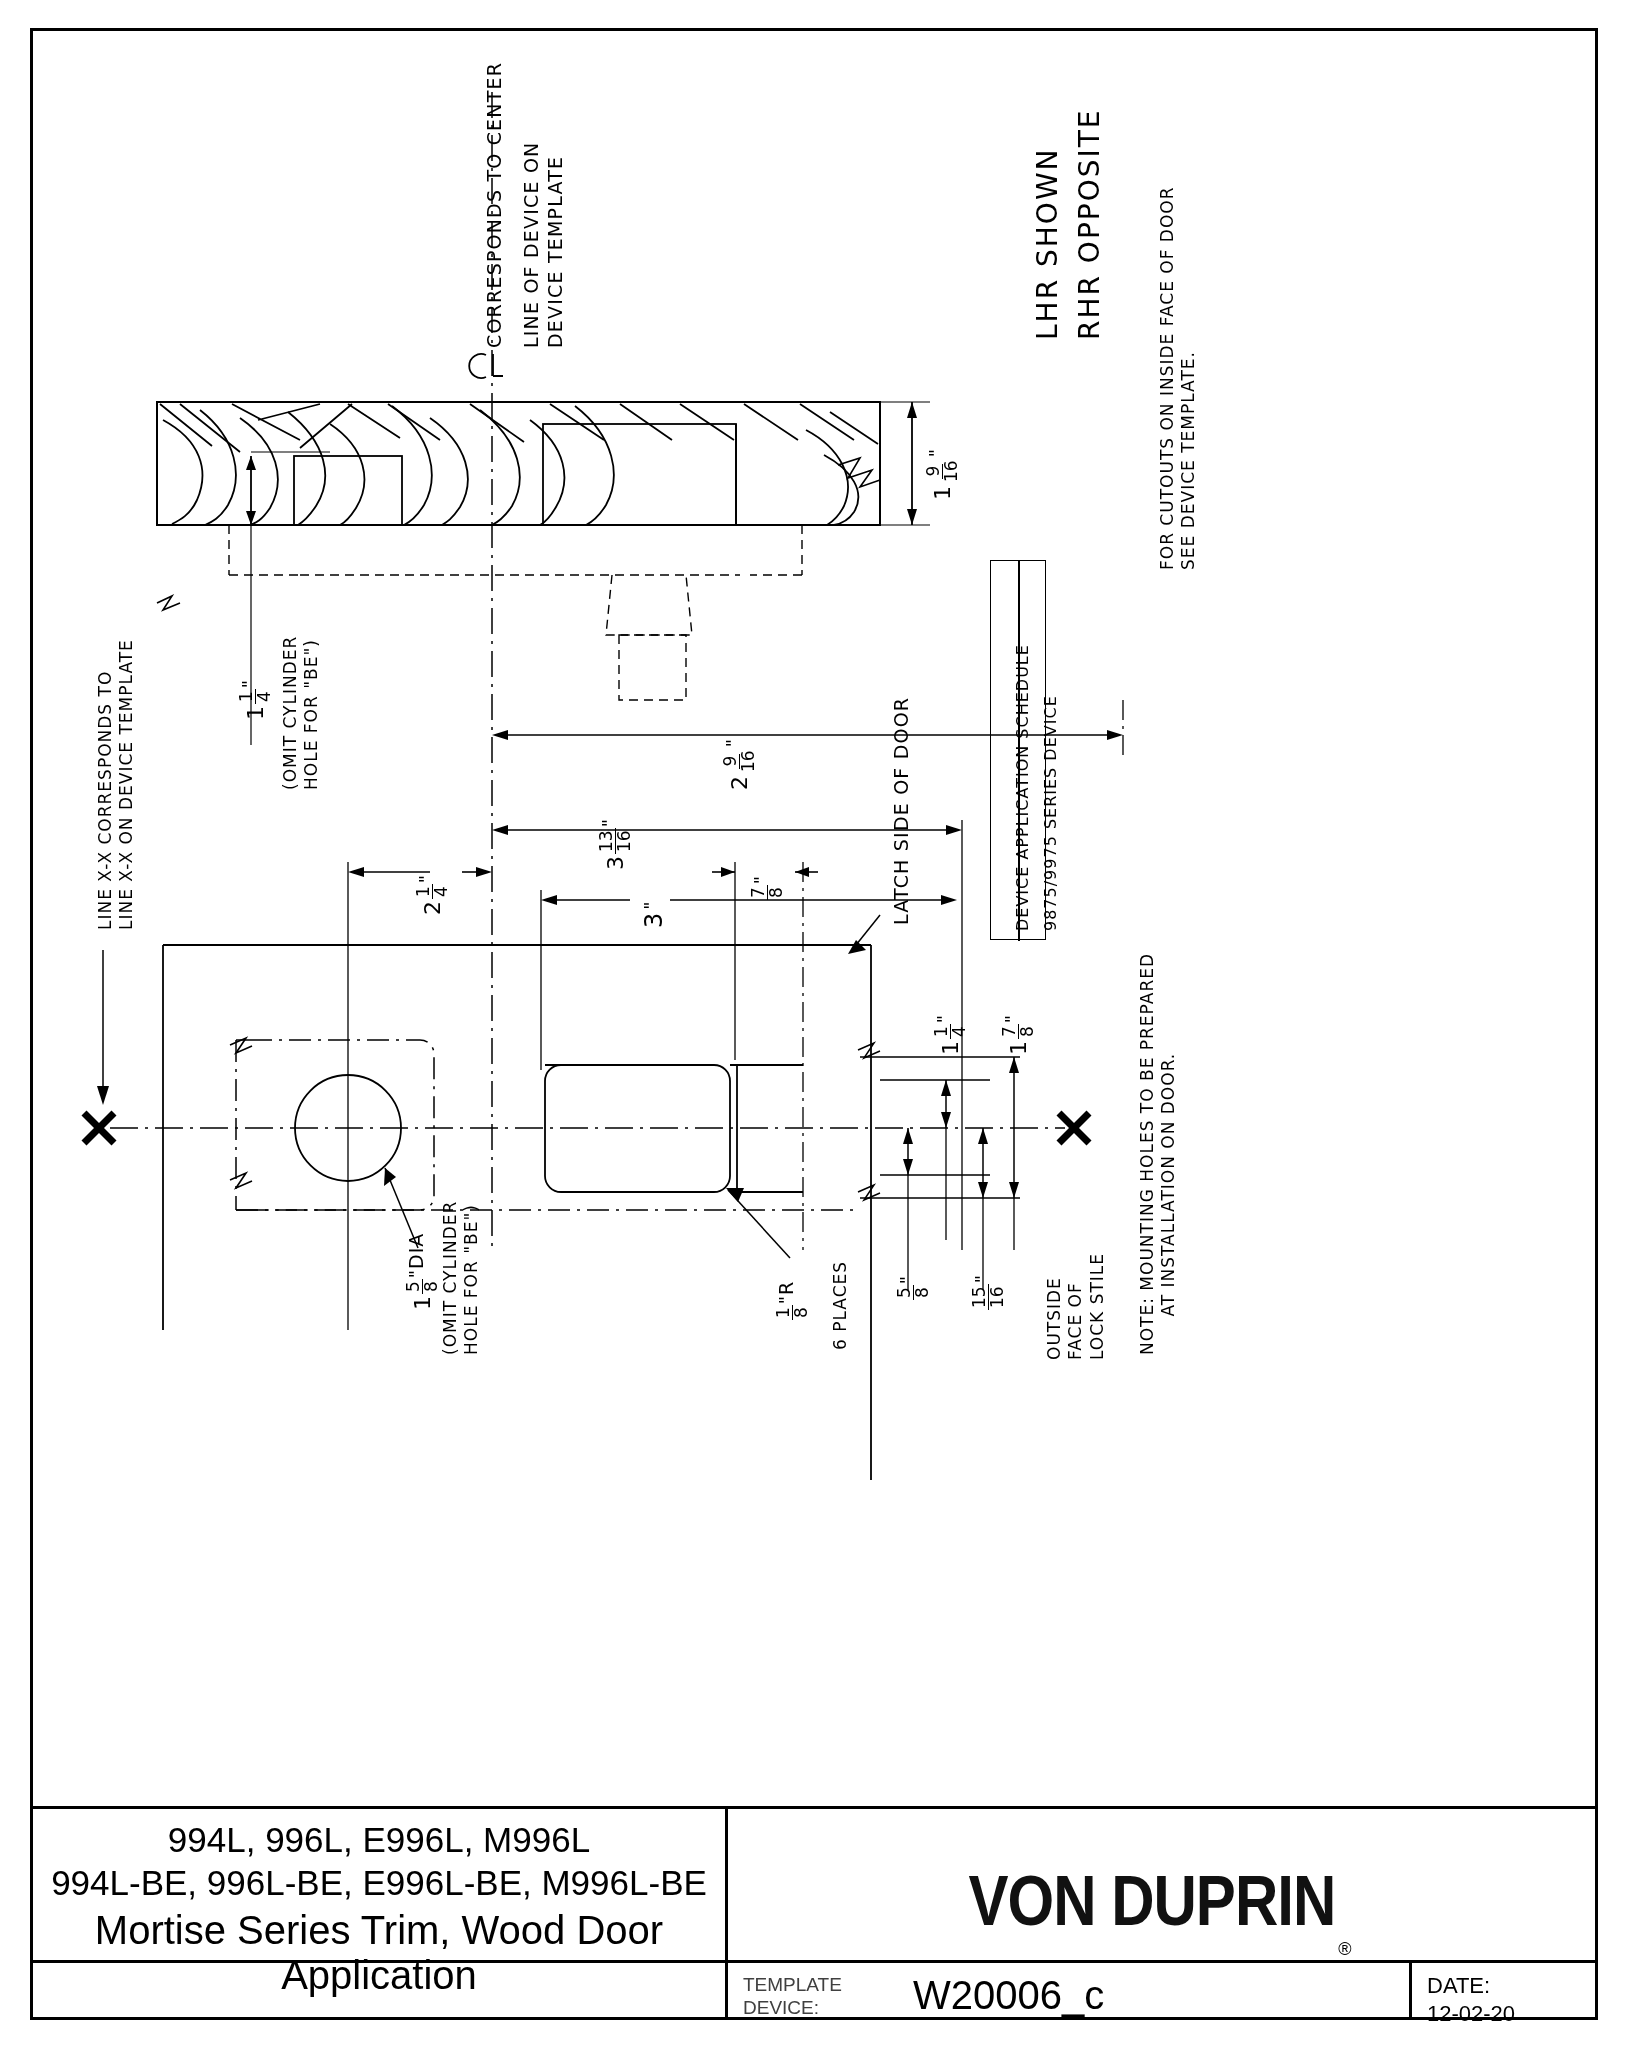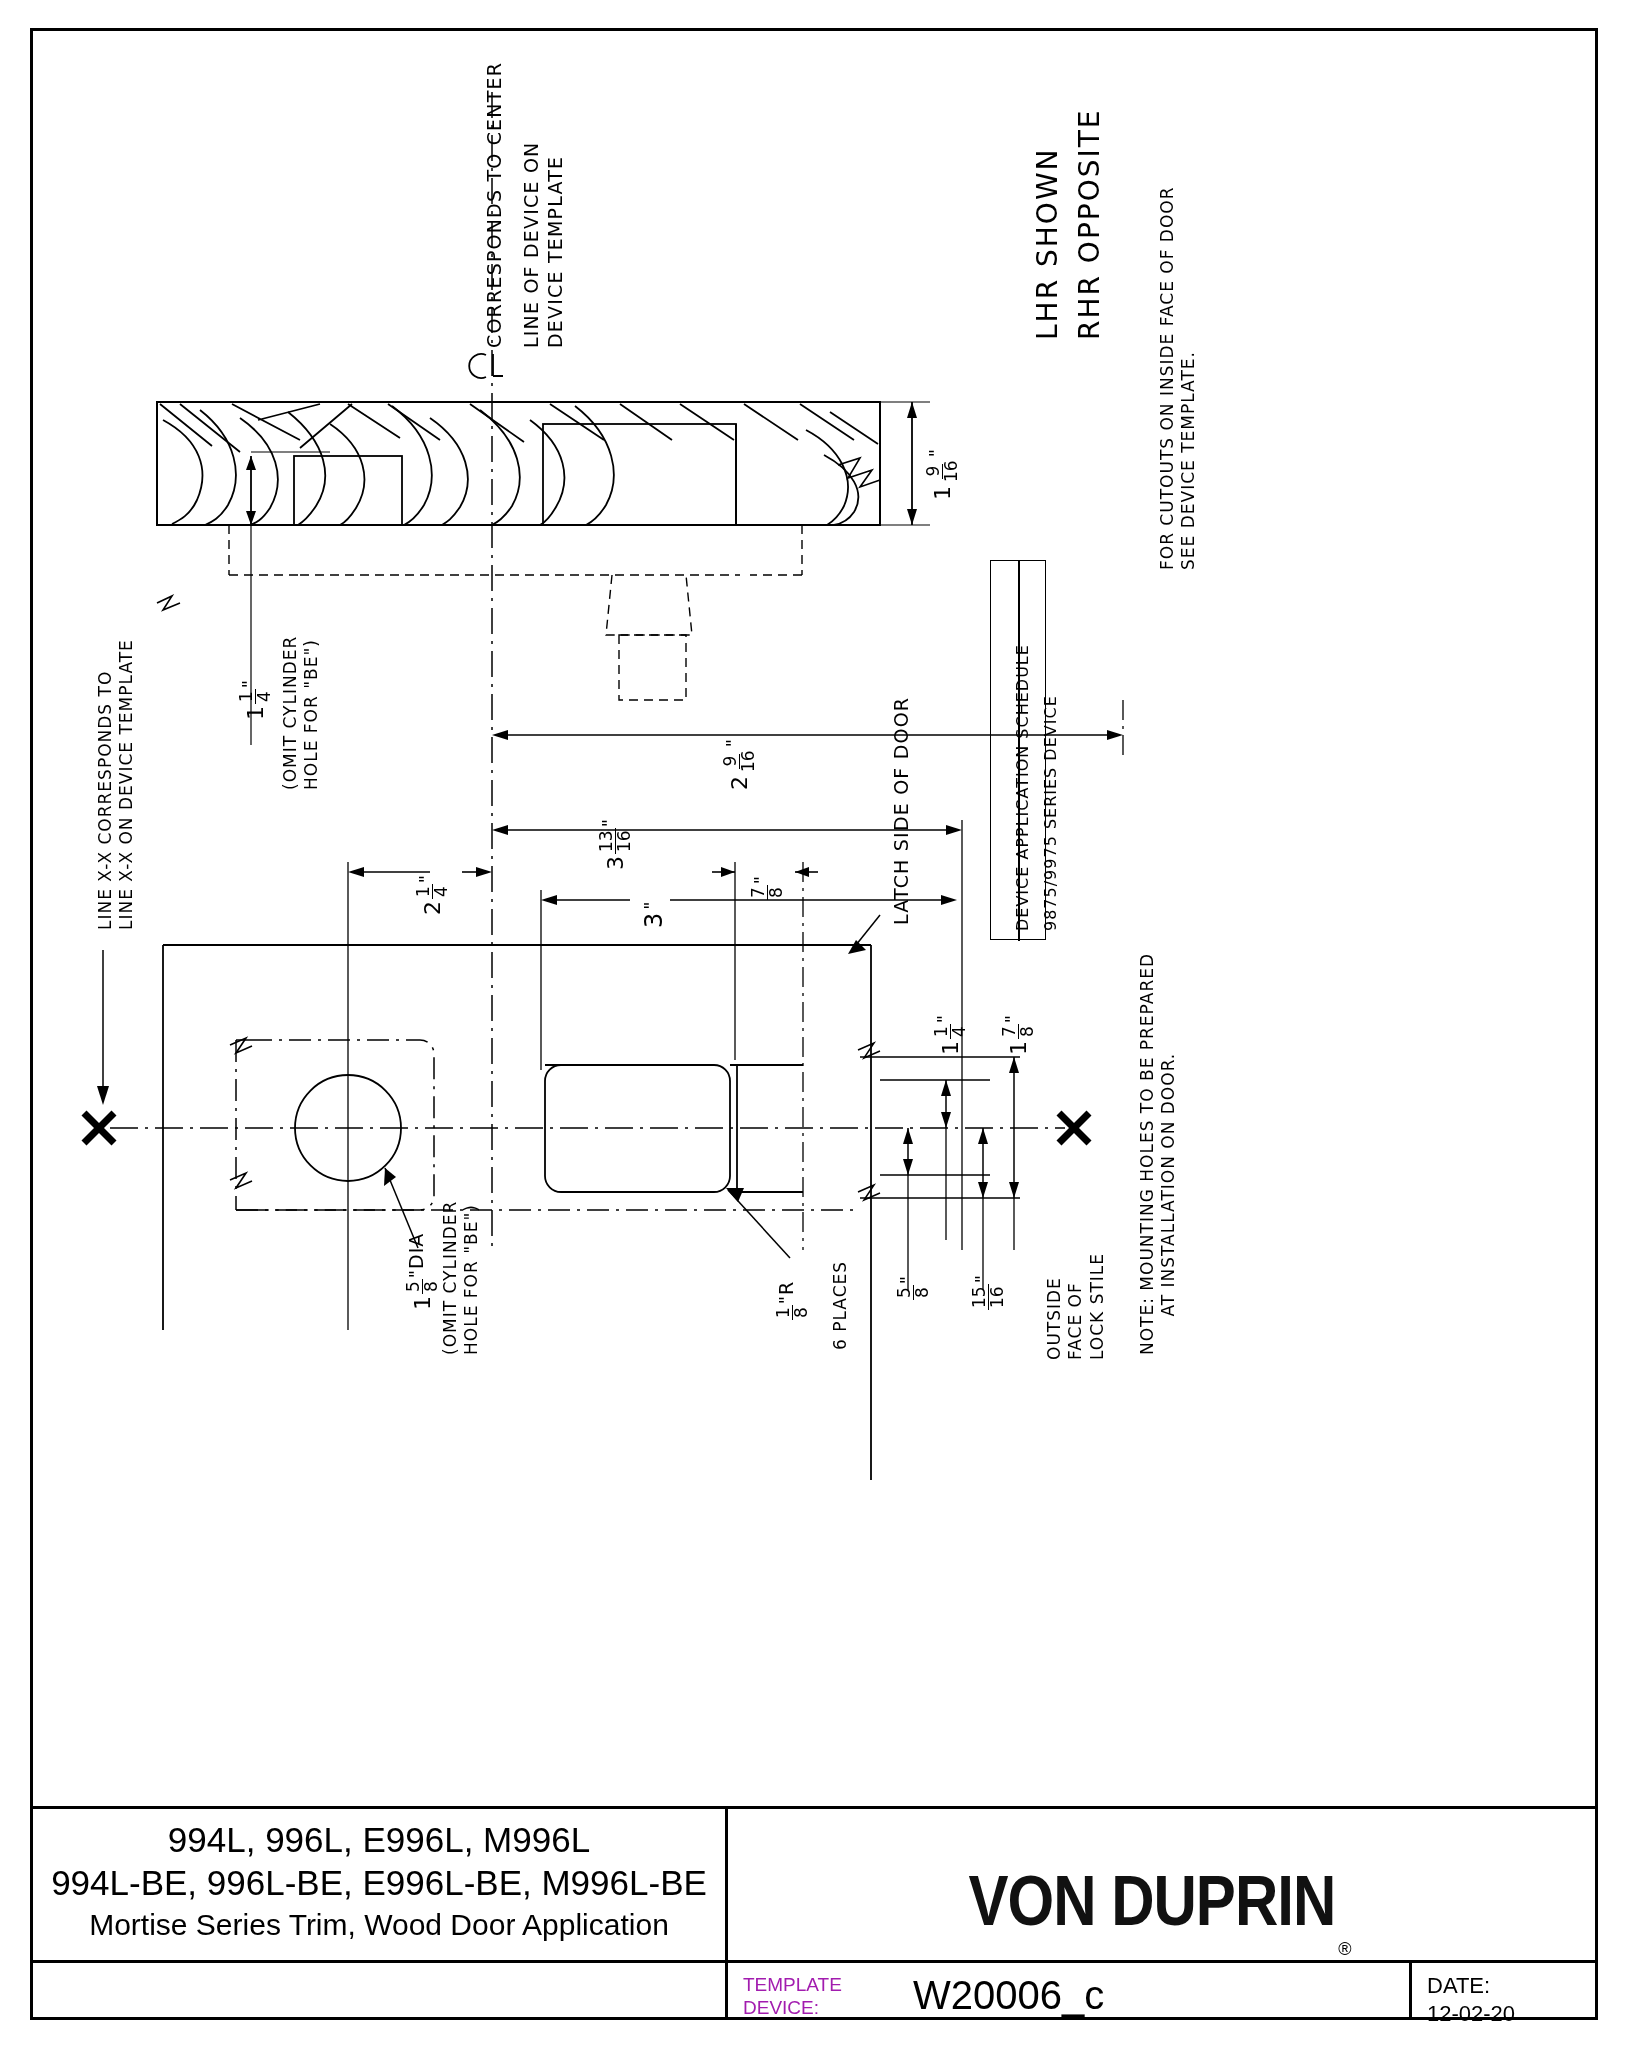--- a/index.html
+++ b/index.html
@@ -47,21 +47,21 @@
     font-weight:400;color:#000;text-align:center;
   }
   .brand{
     font-family:"Liberation Sans", sans-serif;
     font-weight:bold;font-size:60px;letter-spacing:-1px;color:#111;
     transform:scaleY(1.18);
   }
   .notes-txt{
     font-family:"Liberation Sans", sans-serif;font-size:19px;color:#000;text-align:center;
   }
-  .tbl-lbl{font-family:"Liberation Sans", sans-serif;font-size:19px;color:#a21caf;line-height:1.2;}
+  .tbl-lbl{font-family:"Liberation Sans", sans-serif;font-size:19px;color:#404040;line-height:1.2;}
   .tbl-val{font-family:"Liberation Sans", sans-serif;font-size:40px;color:#000;}
   .tbl-date{font-family:"Liberation Sans", sans-serif;font-size:22px;color:#000;line-height:1.25;}
   .schedbox{position:absolute;border:1.6px solid #000;box-sizing:border-box;}
 </style>
 </head>
 <body>
 
 <div id="sheet">
 
   <div class="border-outer"></div>
@@ -418,21 +418,21 @@
   <div class="tb" style="left:33px;top:1806px;width:1562px;height:211px;">
 
     <div class="tb-line" style="left:0;top:0;width:1562px;height:3px;"></div>
     <div class="tb-line" style="left:0;top:154px;width:1562px;height:3px;"></div>
 
     <div class="tb-line" style="left:692px;top:0;width:3px;height:211px;"></div>
     <div class="tb-line" style="left:1376px;top:154px;width:3px;height:57px;"></div>
 
     <div class="title-txt" style="position:absolute;left:0;top:14px;width:692px;font-size:35px;">994L, 996L, E996L, M996L</div>
     <div class="title-txt" style="position:absolute;left:0;top:57px;width:692px;font-size:35px;">994L-BE, 996L-BE, E996L-BE, M996L-BE</div>
-    <div class="title-txt" style="position:absolute;left:0;top:102px;width:692px;font-size:30px;">Mortise Series Trim, Wood Door Application</div>
+    <div class="title-txt" style="position:absolute;left:0;top:102px;width:692px;font-size:40px;">Mortise Series Trim, Wood Door Application</div>
 
     <div style="position:absolute;left:692px;top:0;width:870px;height:188px;
                 display:flex;align-items:center;justify-content:center;text-align:center;">
       <span class="brand">VON DUPRIN</span>
         <span style="font-family:'Liberation Sans',sans-serif;font-size:18px;align-self:flex-end;
                    margin-bottom:34px;margin-left:3px;">®</span>
     </div>
 
 
     <div class="tbl-lbl" style="position:absolute;left:710px;top:168px;">

